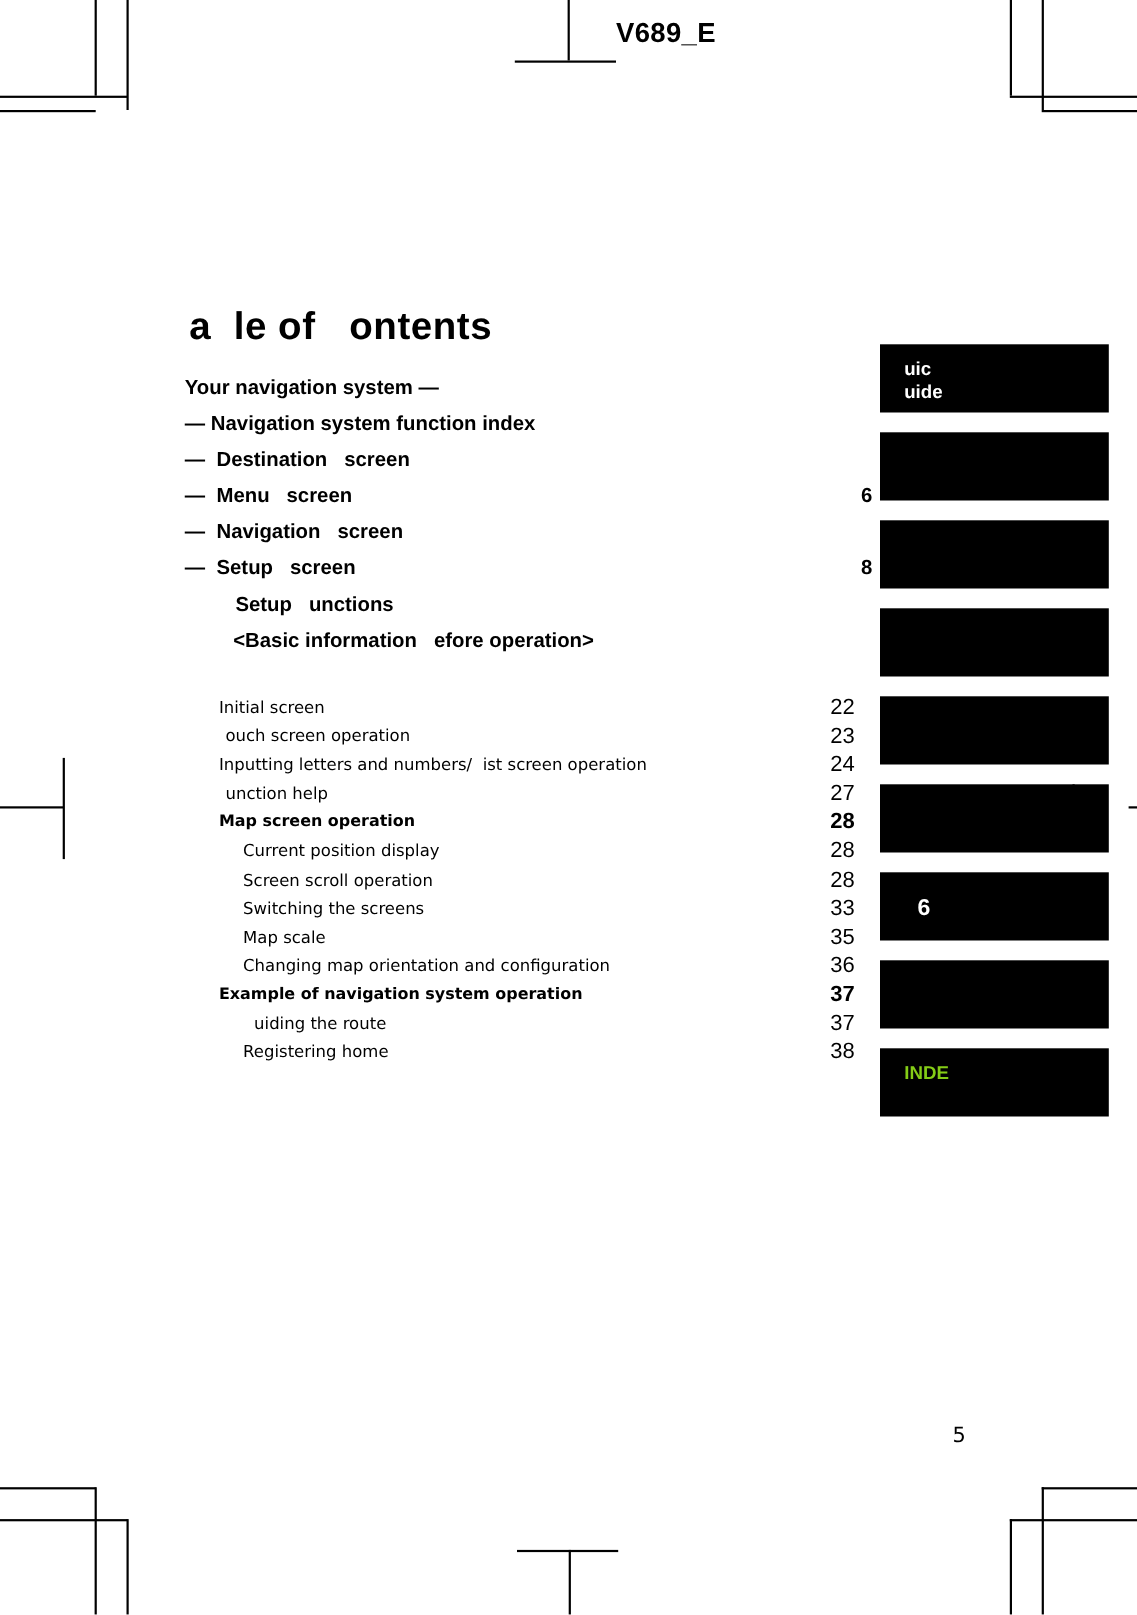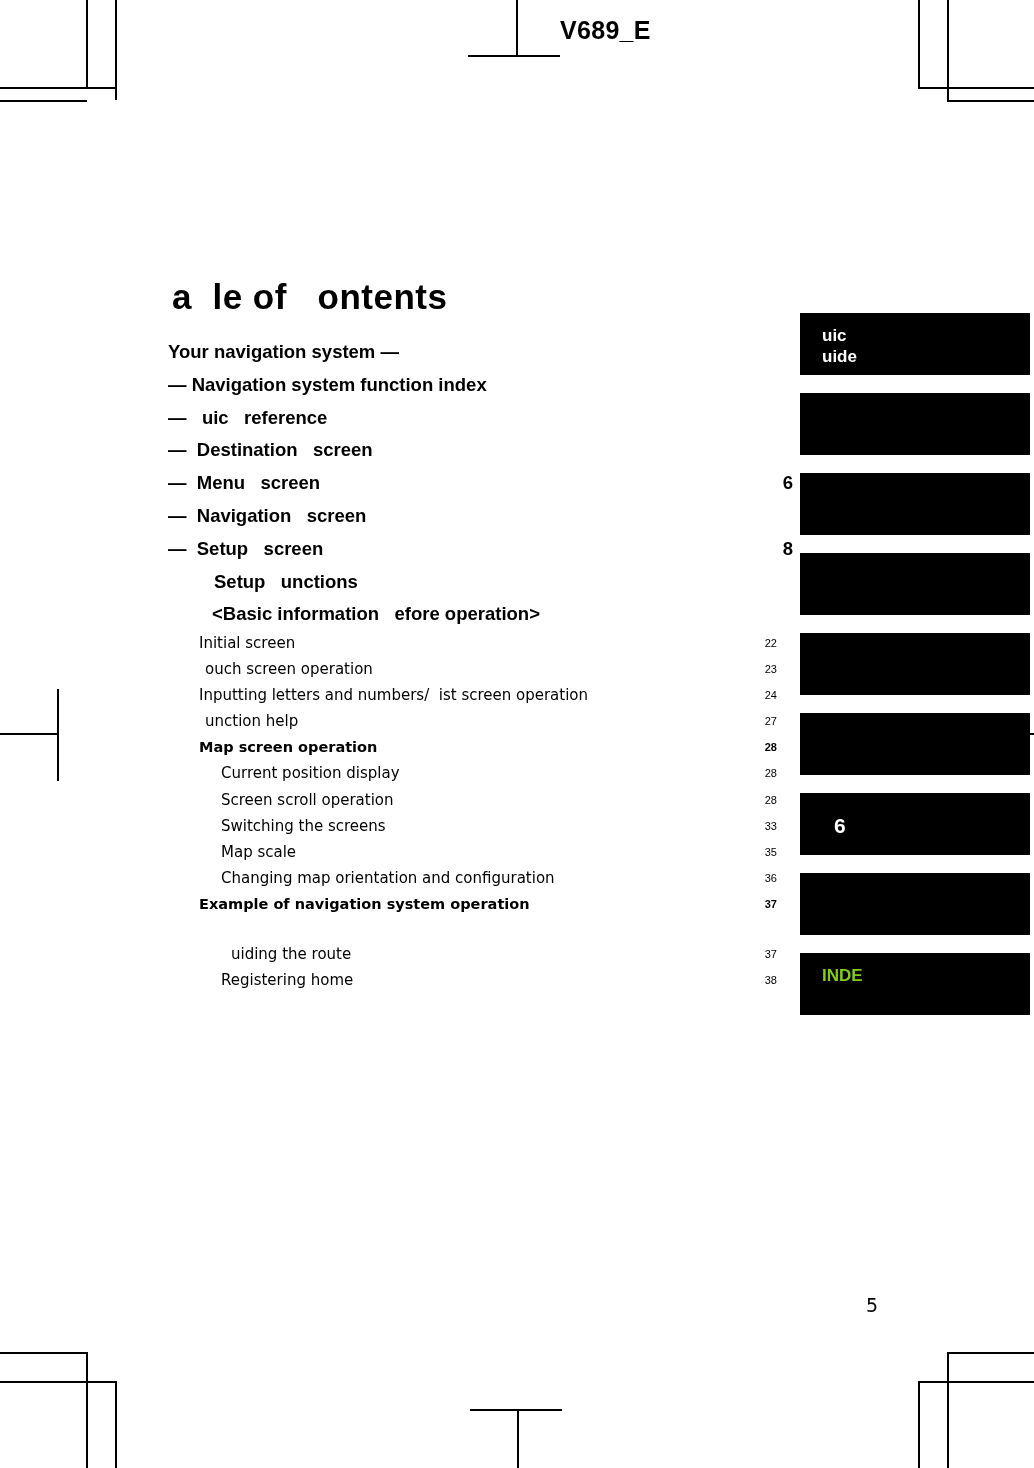--- a/index.html
+++ b/index.html
@@ -83,39 +83,39 @@
     position: relative;
     font-size: 15px;
     line-height: 26.1px;
     white-space: pre;
     font-family: "DejaVu Sans", sans-serif;
   }
   .row .pg {
     position: absolute;
     right: 0;
     top: 0;
-    font-size: 11px;
+    font-size: 20px;
     font-family: "Liberation Sans", sans-serif;
   }
   .row.b { font-weight: bold; font-size: 14.5px; }
   .row.i1 { padding-left: 6px; }
   .row.i2 { padding-left: 22px; }
-  .row.i3 { padding-left: 32px; margin-top: 24px; }
+  .row.i3 { padding-left: 32px; }
 
   
   .tabs {
     position: absolute;
     left: 800px;
     top: 313px;
     width: 230px;
   }
   .tab {
     position: relative;
     background: #000000;
-    width: 230px;
+    width: 208px;
     box-sizing: border-box;
   }
   .tab-label {
     color: #ffffff;
     font-size: 17px;
     font-weight: bold;
     line-height: 21px;
     white-space: pre-line;
     padding: 12px 0 0 22px;
   }
@@ -170,21 +170,20 @@
   <div class="mark v" style="left:947px; top:1352px; height:116px;"></div>
   <div class="mark v" style="left:918px; top:1381px; height:87px;"></div>
 
   <div class="doc-code">V689_E</div>
 
   <div class="toc-title">a  le of   ontents</div>
 
   <div class="lvl1-list">
       <div class="lvl1"><span>Your navigation system —</span></div>
       <div class="lvl1"><span>— Navigation system function index</span></div>
-      <div class="lvl1"><span>—   uic   reference</span></div>
       <div class="lvl1"><span>—  Destination   screen</span></div>
       <div class="lvl1"><span>—  Menu   screen</span><span class="pg">6</span></div>
       <div class="lvl1"><span>—  Navigation   screen</span></div>
       <div class="lvl1"><span>—  Setup   screen</span><span class="pg">8</span></div>
       <div class="lvl1 indent-a"><span>Setup   unctions</span></div>
       <div class="lvl1 indent-b"><span>&lt;Basic information   efore operation&gt;</span></div>
     </div>
 
   <div class="detail-list">
       <div class="row i0"><span>Initial screen</span><span class="pg">22</span></div>

